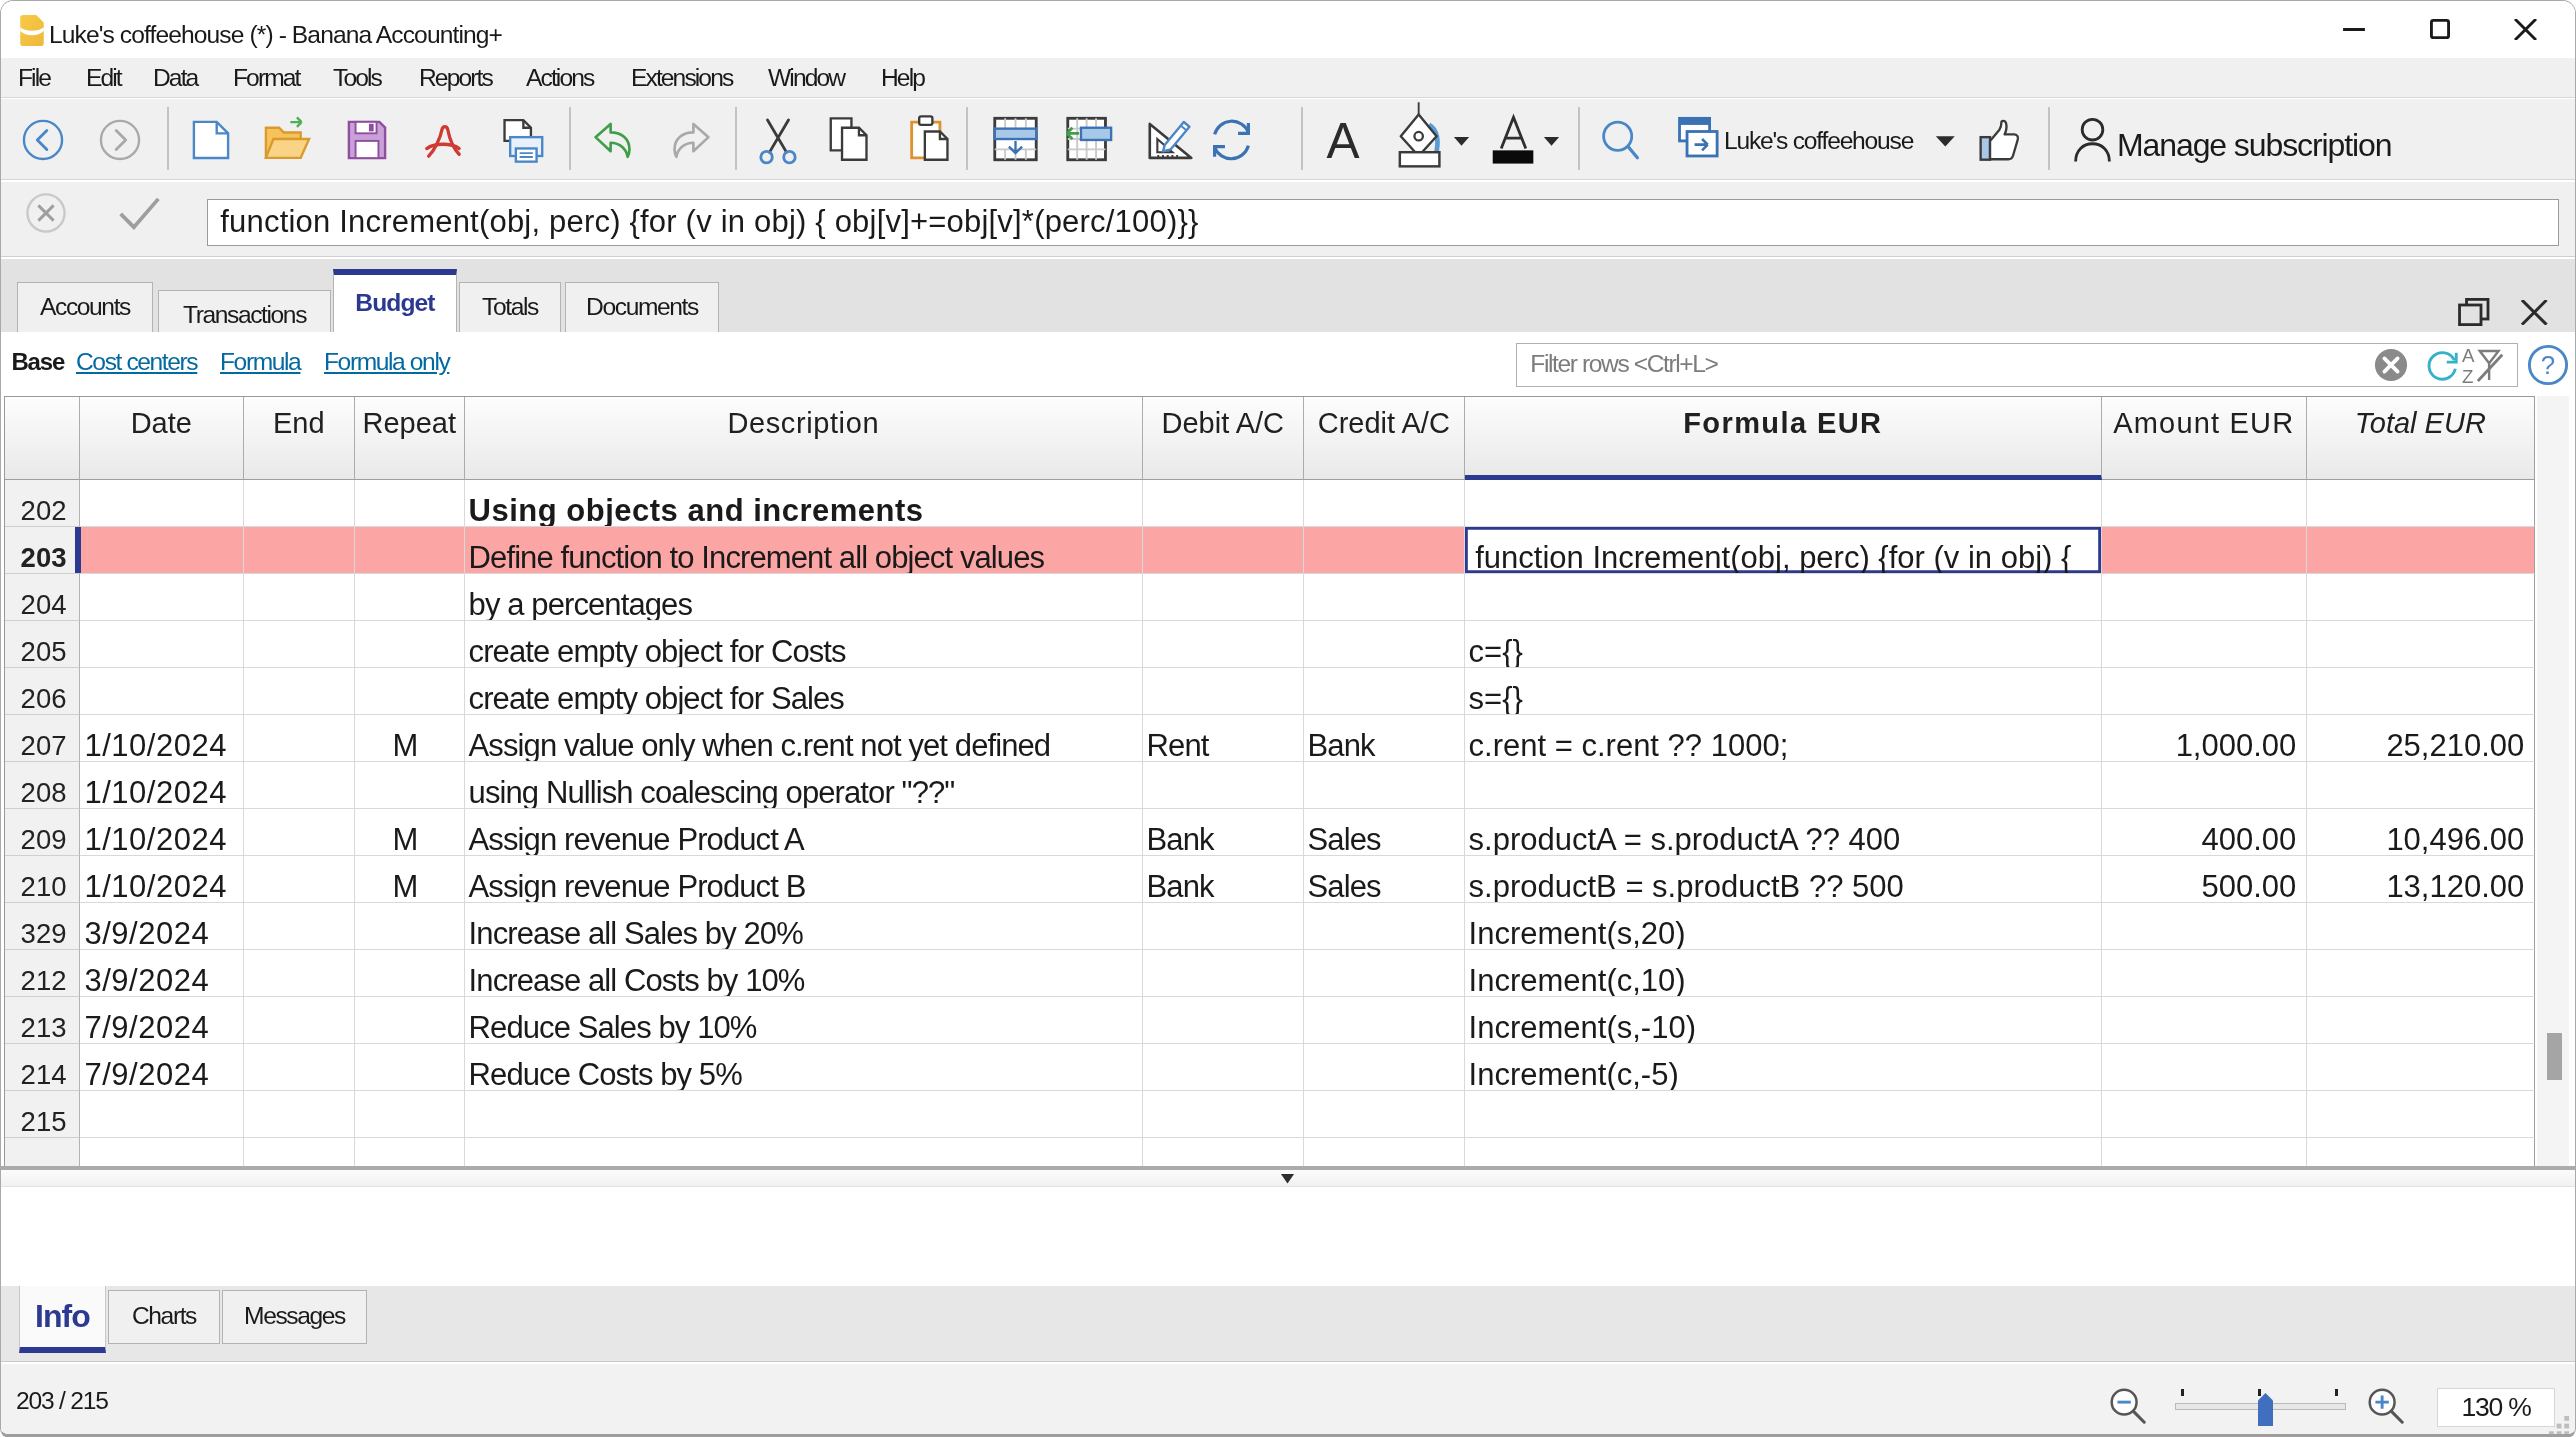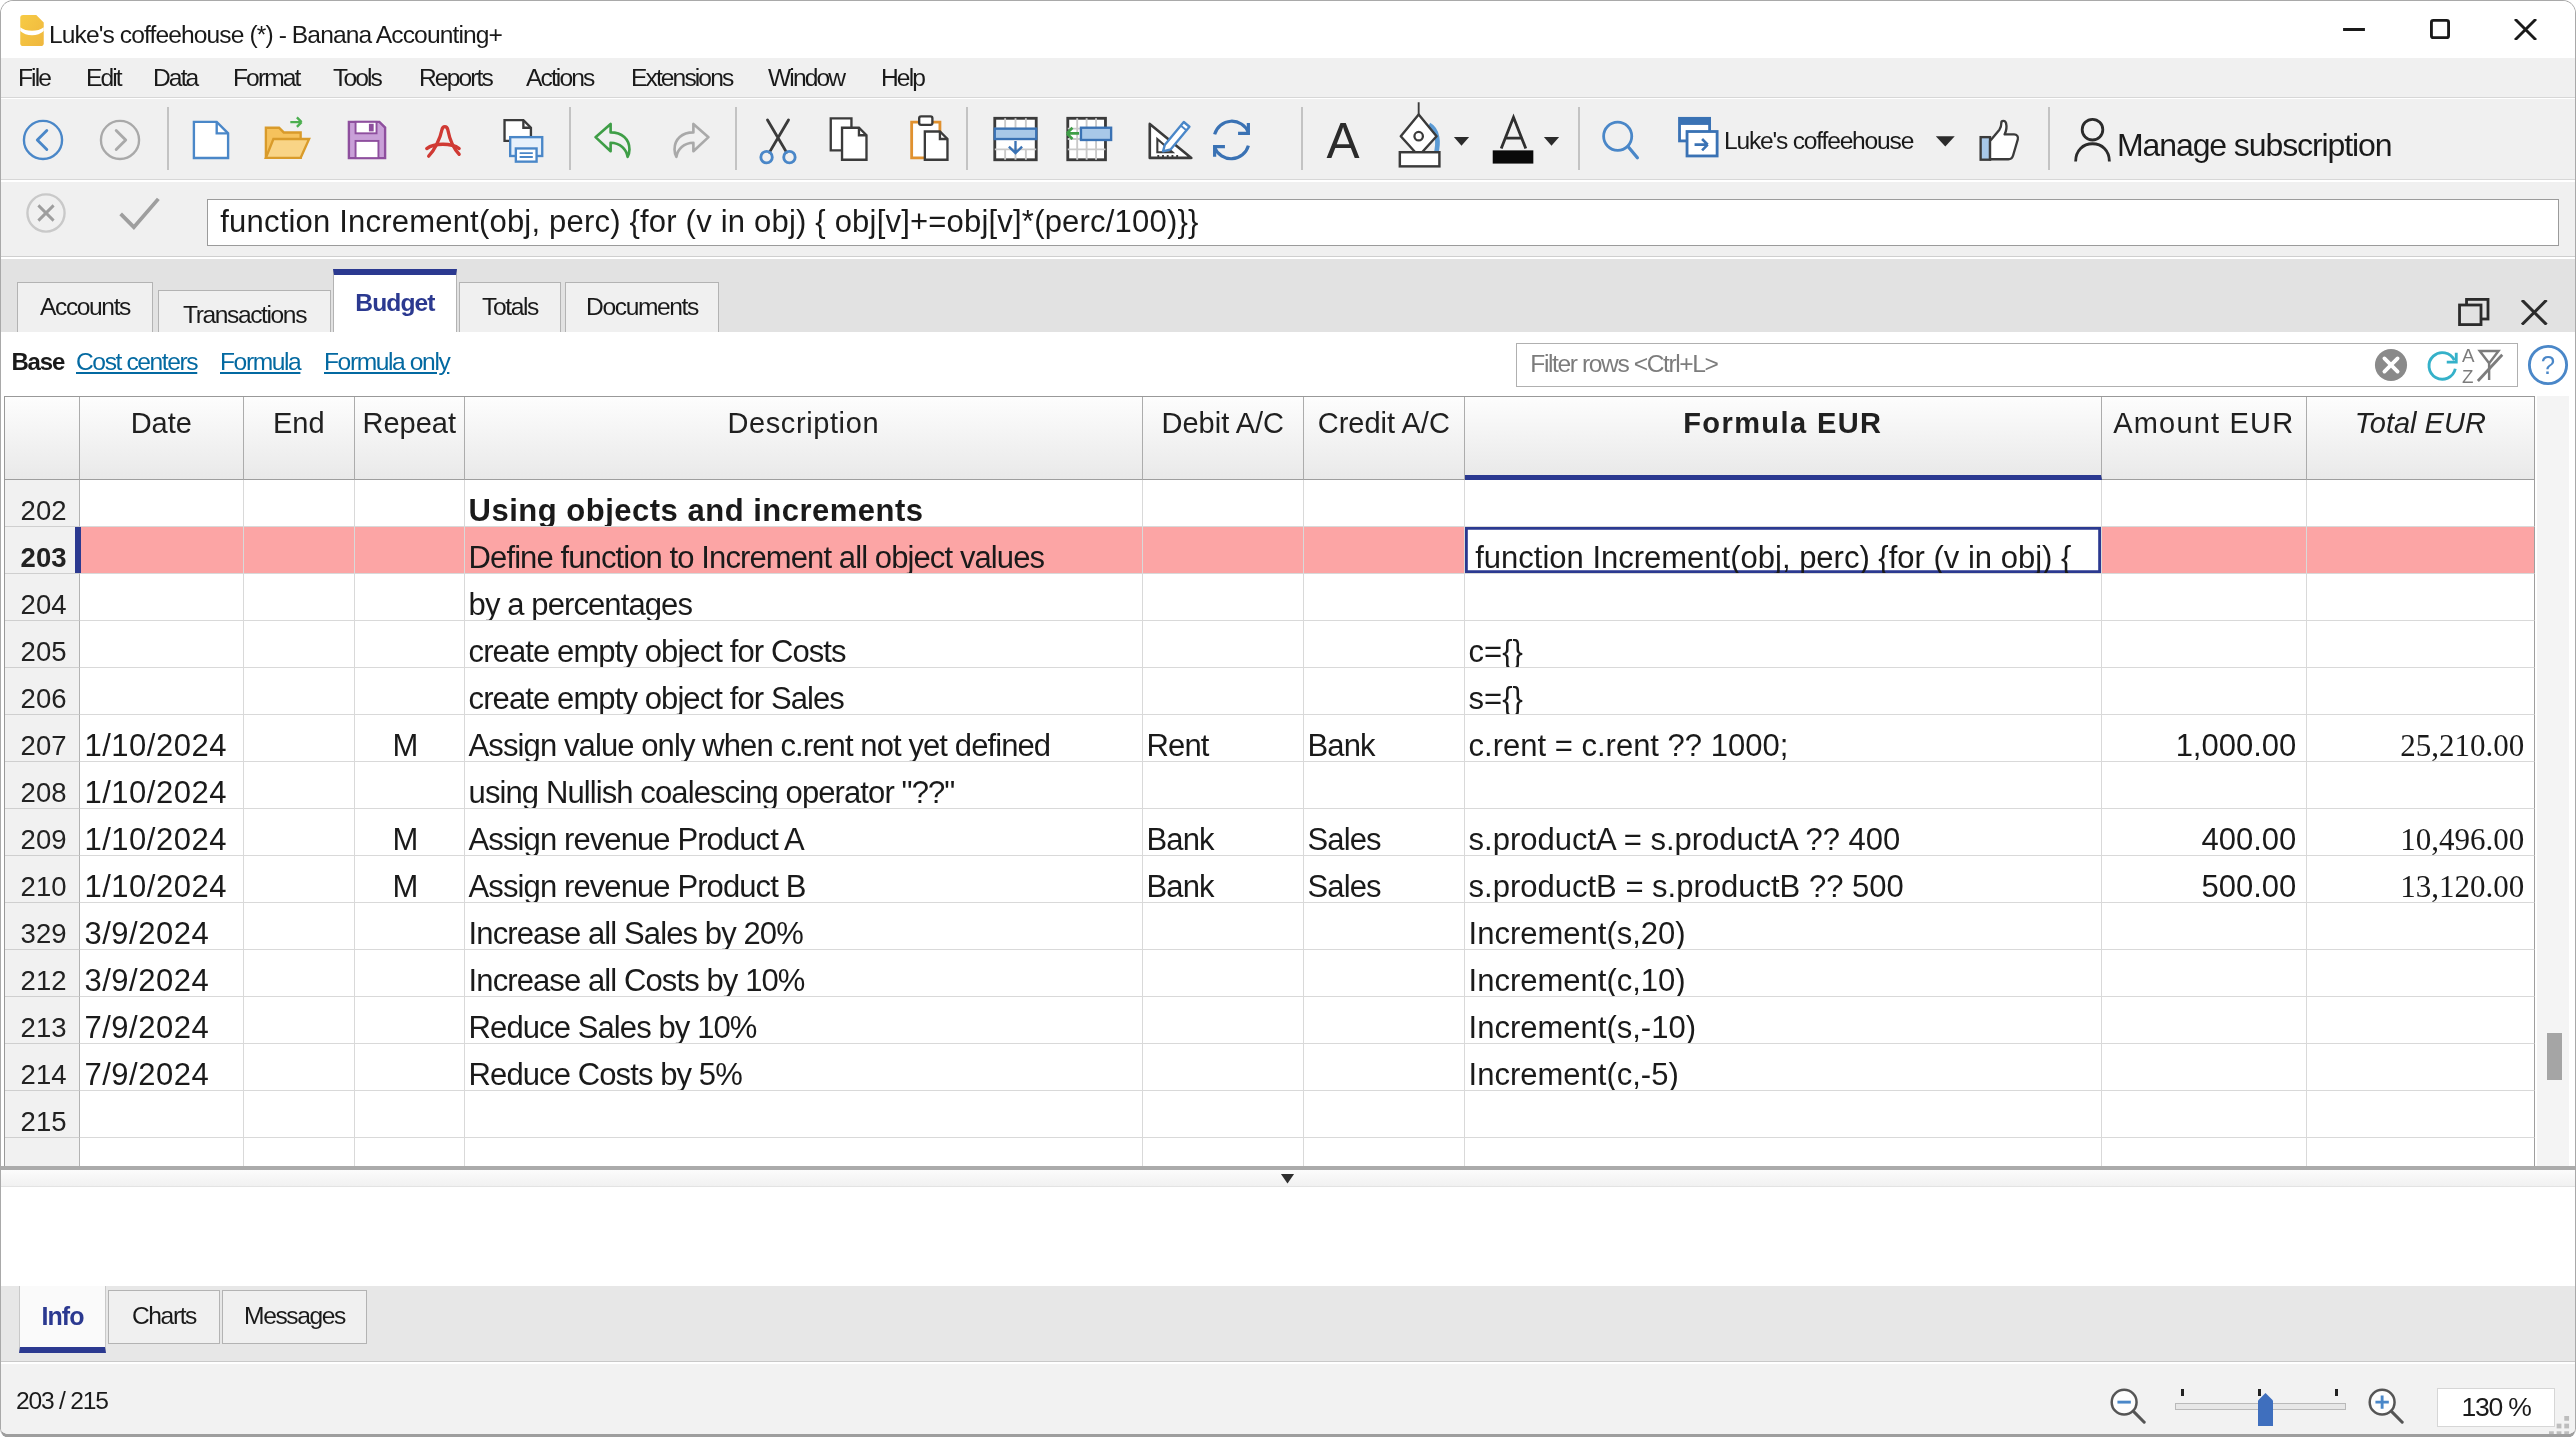--- a/index.html
+++ b/index.html
@@ -36,32 +36,32 @@
 .h { background:linear-gradient(#fdfdfd,#e9e9e9); border-right:1.9px solid #acacac; border-bottom:1.9px solid #9e9e9e; text-align:center; padding-top:9.5px; color:#202020; font-size:29px; }
 .c { border-right:1.9px solid #d9d9d9; border-bottom:1.9px solid #d9d9d9; display:flex; align-items:center; overflow:hidden; white-space:nowrap; padding-top:16px; }
 .n { background:#f1f1f1; border-right:1.9px solid #b3b3b3; border-bottom:1.9px solid #cfcfcf; display:flex; align-items:center; justify-content:flex-end; padding-right:12.3px; color:#222; position:relative; font-size:27.5px; padding-top:16px; }
 .dl { padding-left:4.7px; letter-spacing:0.5px; }
 .cl { padding-left:3.8px; letter-spacing:-0.9px; }
 .fm { padding-left:3.8px; letter-spacing:0; }
 .cr { justify-content:flex-end; padding-right:9.5px; }
 .cc { justify-content:center; padding-right:7.6px; }
 .g { background:#fca5a5; }
 .act { background:#fff; box-shadow:inset 0 0 0 2.8px #2b3990; padding-left:10.4px; }
-.or { border-right:1.9px solid #9e9e9e !important;font-family:Liberation Serif, serif; }
+.or { border-right:1.9px solid #9e9e9e !important; }
 #r203bar { position:absolute; right:-1.9px; top:0; width:5.7px; height:100%; background:#2b3990; z-index:3; }
 
 #vscroll { position:absolute; left:2536px; top:395px; width:32px; height:770px; background:#f4f4f4; }
 #vthumb { position:absolute; left:9.5px; top:637px; width:15px; height:47px; background:#a5a5a5; }
 
 #splitline { position:absolute; left:0; top:1165px; right:0; height:3.8px; background:#ababab; }
 #splitstrip { position:absolute; left:0; top:1169px; right:0; height:17px; background:linear-gradient(#fcfcfc,#f1f1f1); border-bottom:0.9px solid #e3e3e3; }
 
 #botbar { position:absolute; left:0; top:1285px; right:0; height:76px; background:#e7e7e7; border-bottom:1.9px solid #c9c9c9; }
 .btab { position:absolute; top:3.8px; height:54px; background:#f0f0f0; border:1.9px solid #b3b3b3; font-size:24.6px; letter-spacing:-1.4px; text-align:center; line-height:50px; }
-#btab-info { position:absolute; left:18px; top:0; width:87px; height:67px; background:#fafafa; border-left:1.9px solid #c9c9c9; border-right:1.9px solid #c9c9c9; color:#2b3990; font-weight:bold; font-size:25px; letter-spacing:-0.9px; text-align:center; line-height:61px; border-bottom:6.6px solid #2b3990; }
+#btab-info { position:absolute; left:18px; top:0; width:87px; height:67px; background:#fafafa; border-left:1.9px solid #c9c9c9; border-right:1.9px solid #c9c9c9; color:#2b3990; font-weight:bold; font-size:32px; letter-spacing:-0.9px; text-align:center; line-height:61px; border-bottom:6.6px solid #2b3990; }
 
 #statusbar { position:absolute; left:0; top:1363px; right:0; height:75px; background:#f2f2f2; font-size:24.6px; letter-spacing:-1.2px; }
 </style>
 </head>
 <body>
 <div id="win">
   <div id="titlebar">
     <svg style="position:absolute; left:19px; top:14px;" width="24" height="31" viewBox="0 0 25 33">
         <defs>
           <linearGradient id="ban" x1="0" y1="0" x2="1" y2="1">

